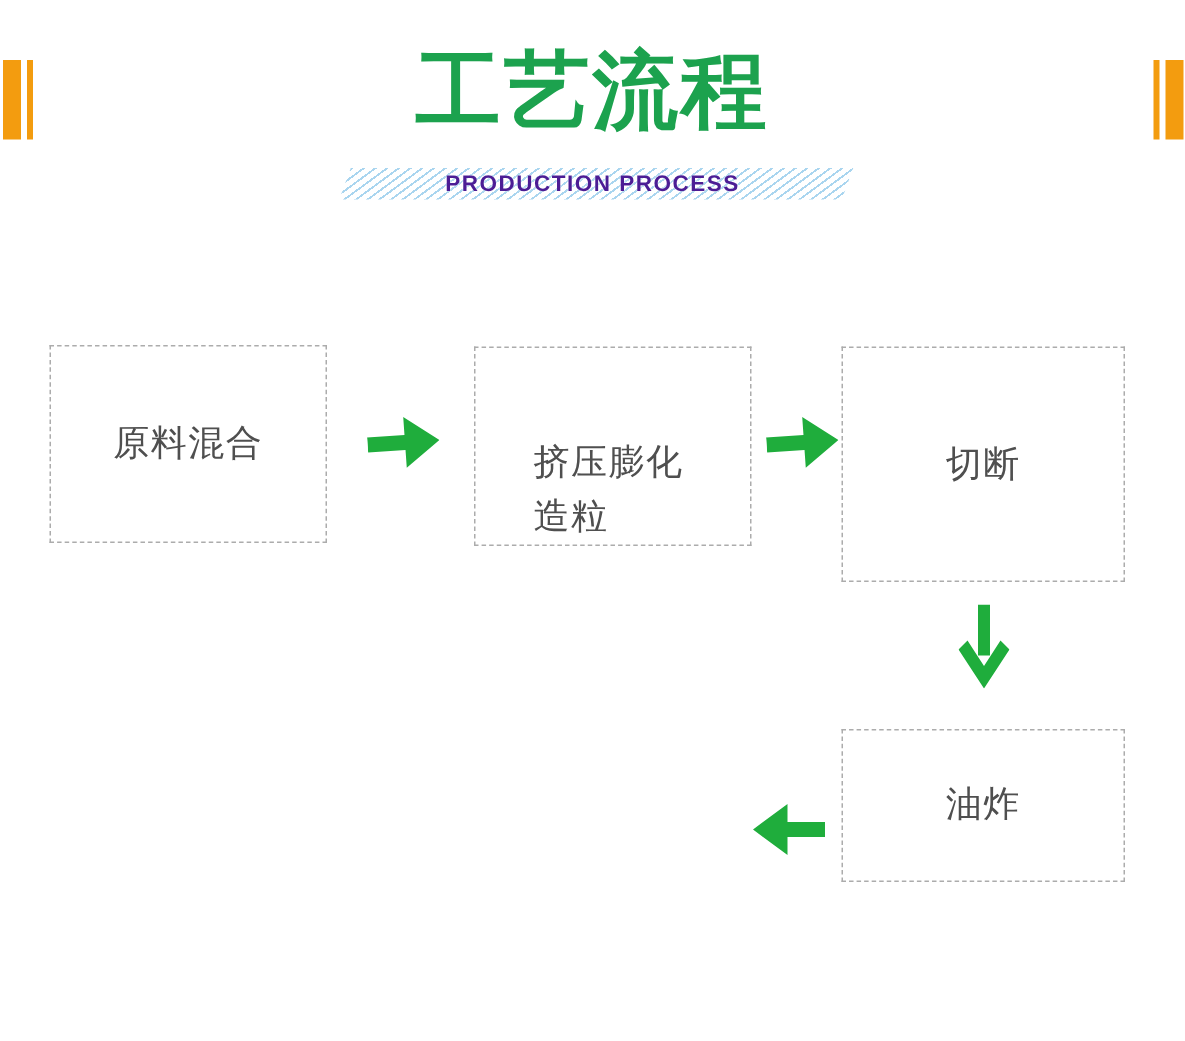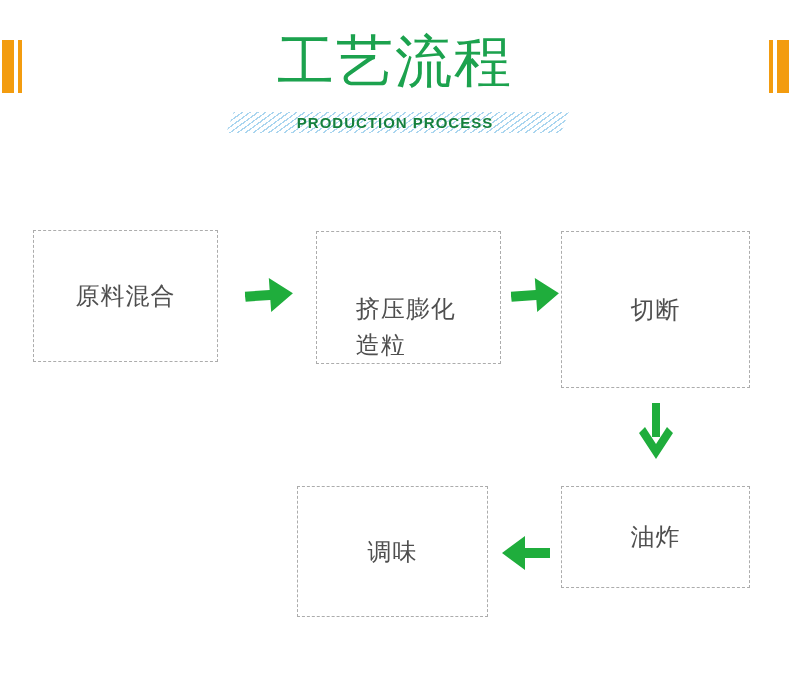--- a/index.html
+++ b/index.html
@@ -22,21 +22,21 @@
   .accent-bar.r-thin  { left: 769px; width: 4px; }
   .accent-bar.r-thick { left: 777px; width: 12px; }
 
   
   .title {
     position: absolute;
     left: 0; right: 0; top: 28px;
     text-align: center;
     font-size: 57px;
     line-height: 66px;
-    font-weight: 400;
+    font-weight: 700;
     color: #1CA24E;
     letter-spacing: 2px;
   }
 
   
   .subtitle-band {
     position: absolute;
     left: 230px; top: 112px;
     width: 335px; height: 21px;
     transform: skewX(-20deg);
@@ -48,21 +48,21 @@
   }
   .subtitle {
     position: absolute;
     left: 0; right: 0; top: 112px;
     height: 21px;
     line-height: 21px;
     text-align: center;
     font-size: 15px;
     font-weight: 700;
     letter-spacing: 1px;
-    color: #15803d;
+    color: #4c1d95;
     text-shadow: 0 0 2px #ffffff;
   }
 
   
   .flow-box {
     position: absolute;
     border: 1px dashed #ACACAC;
     background: #ffffff;
     display: flex;
     align-items: center;
@@ -113,23 +113,20 @@
   </div>
   <div class="flow-box box-2">
     <span class="box-label">挤压膨化造粒</span>
   </div>
   <div class="flow-box box-3">
     <span class="box-label">切断</span>
   </div>
   <div class="flow-box box-4">
     <span class="box-label">油炸</span>
   </div>
-  <div class="flow-box box-5">
-    <span class="box-label">调味</span>
-  </div>
 
   <div class="arrow arrow-1">
     <svg width="48" height="36" viewBox="0 0 48 36">
       <path d="M0 13 H25 V1 L48 18 L25 35 V23 H0 Z" fill="#1FAD3C"></path>
     </svg>
   </div>
   <div class="arrow arrow-2">
     <svg width="48" height="36" viewBox="0 0 48 36">
       <path d="M0 13 H25 V1 L48 18 L25 35 V23 H0 Z" fill="#1FAD3C"></path>
     </svg>

